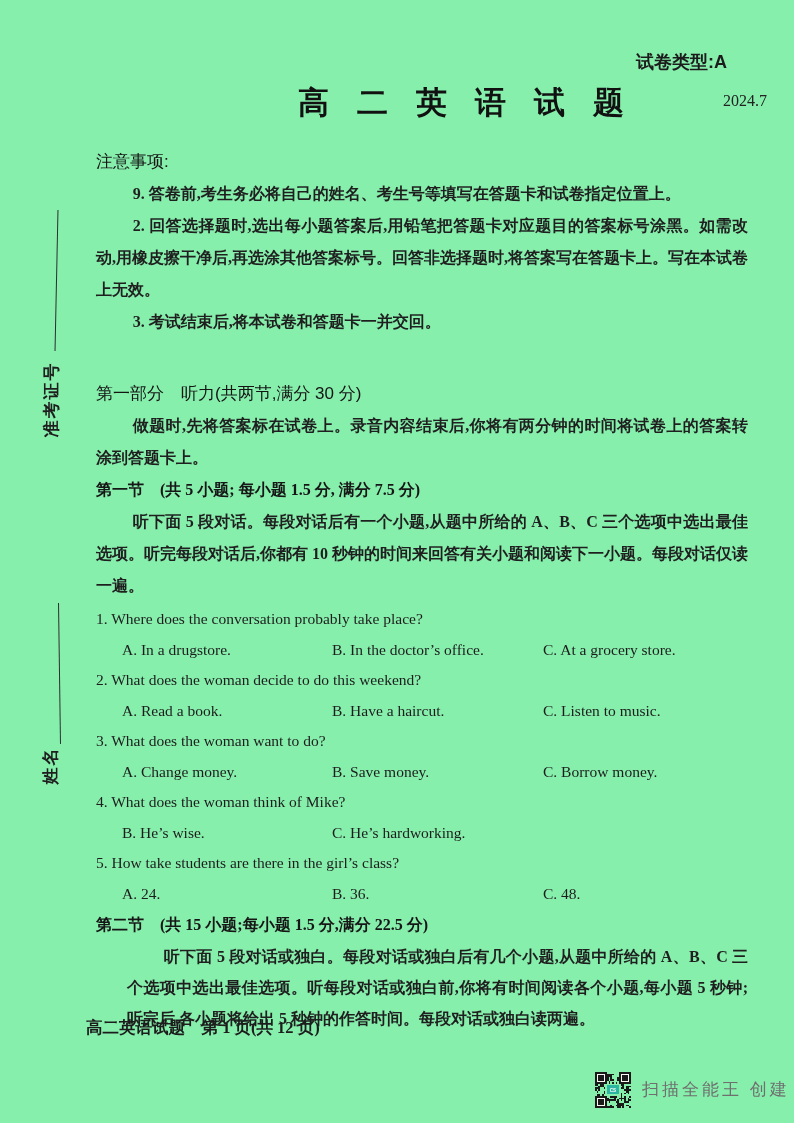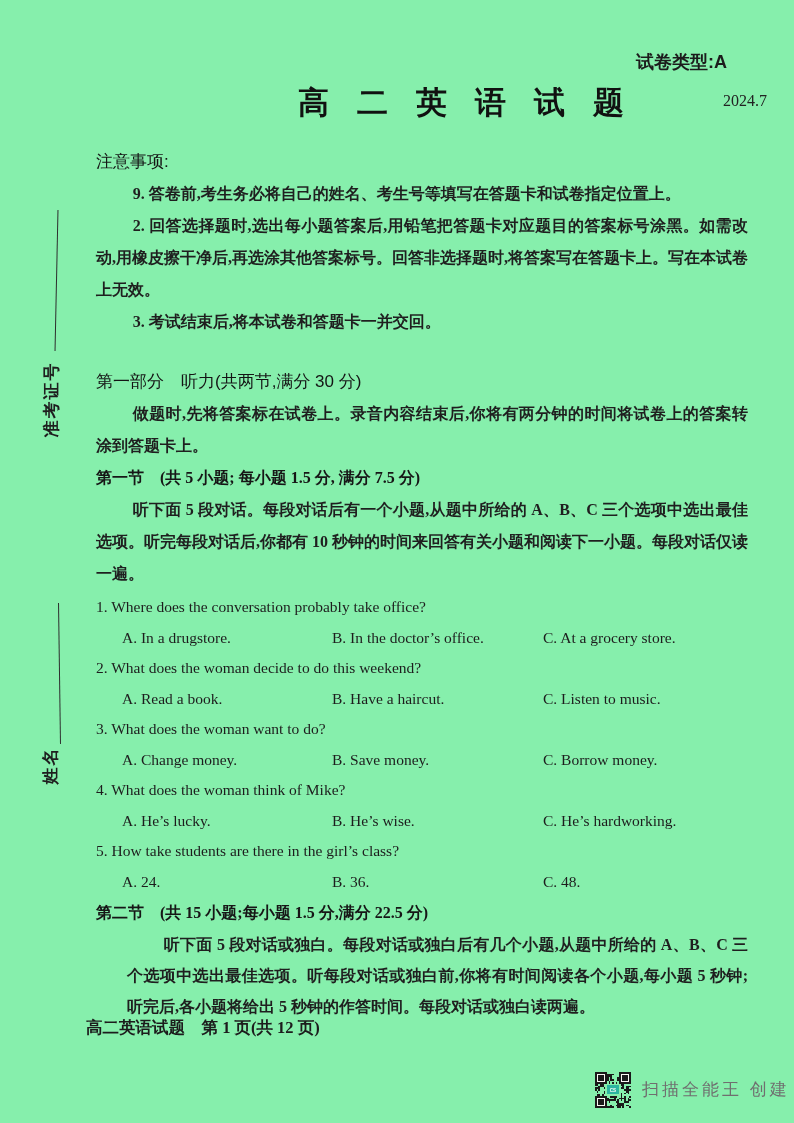--- a/index.html
+++ b/index.html
@@ -45,21 +45,21 @@
   .v-label.exam-no { left:8px; top:388px; width:86px; }
   .v-label.name    { left:22px; top:754px; width:56px; }
   
   .content { position:absolute; left:96px; top:146px; width:652px; }
   .cn { font-size:16px; line-height:32px; font-weight:600; text-align:justify; color:#1f1f1f; }
   .cn.indent { text-indent:2.3em; }
   .h-notice, .h-part {
     font-size:17px; line-height:32px; font-weight:400; color:#141414;
     font-family:"Liberation Sans", sans-serif;
   }
-  .h-part { margin-top:28px; }
+  .h-part { margin-top:40px; }
   .h-section {
     font-size:16px; line-height:32px; font-weight:700; color:#161616;
   }
   .questions { margin-top:2px; }
   .q-line {
     font-size:15.5px; line-height:30.5px; font-weight:400; color:#1d1d1d;
     font-family:"Liberation Serif", serif; white-space:nowrap;
   }
   .opts {
     display:grid; grid-template-columns:210px 211px auto;
@@ -104,21 +104,21 @@
     <p class="cn indent">3. 考试结束后,将本试卷和答题卡一并交回。</p>
 
     <div class="h-part">第一部分　听力(共两节,满分 30 分)</div>
     <p class="cn indent">做题时,先将答案标在试卷上。录音内容结束后,你将有两分钟的时间将试卷上的答案转涂到答题卡上。</p>
 
     <div class="h-section">第一节　(共 5 小题; 每小题 1.5 分, 满分 7.5 分)</div>
     <p class="cn indent">听下面 5 段对话。每段对话后有一个小题,从题中所给的 A、B、C 三个选项中选出最佳选项。听完每段对话后,你都有 10 秒钟的时间来回答有关小题和阅读下一小题。每段对话仅读一遍。</p>
 
     <div class="questions">
 
-      <p class="q-line"><span>1.</span> <span>Where does the conversation probably take office?</span></p>
+      <p class="q-line"><span>1.</span> <span>Where does the conversation probably take place?</span></p>
       <div class="opts">
         <span>A. In a drugstore.</span>
         <span>B. In the doctor’s office.</span>
         <span>C. At a grocery store.</span>
       </div>
 
       <p class="q-line"><span>2.</span> <span>What does the woman decide to do this weekend?</span></p>
       <div class="opts">
         <span>A. Read a book.</span>
         <span>B. Have a haircut.</span>
@@ -127,21 +127,20 @@
 
       <p class="q-line"><span>3.</span> <span>What does the woman want to do?</span></p>
       <div class="opts">
         <span>A. Change money.</span>
         <span>B. Save money.</span>
         <span>C. Borrow money.</span>
       </div>
 
       <p class="q-line"><span>4.</span> <span>What does the woman think of Mike?</span></p>
       <div class="opts">
-        <span>A. He’s lucky.</span>
         <span>B. He’s wise.</span>
         <span>C. He’s hardworking.</span>
       </div>
 
       <p class="q-line"><span>5.</span> <span>How take students are there in the girl’s class?</span></p>
       <div class="opts">
         <span>A. 24.</span>
         <span>B. 36.</span>
         <span>C. 48.</span>
       </div>

